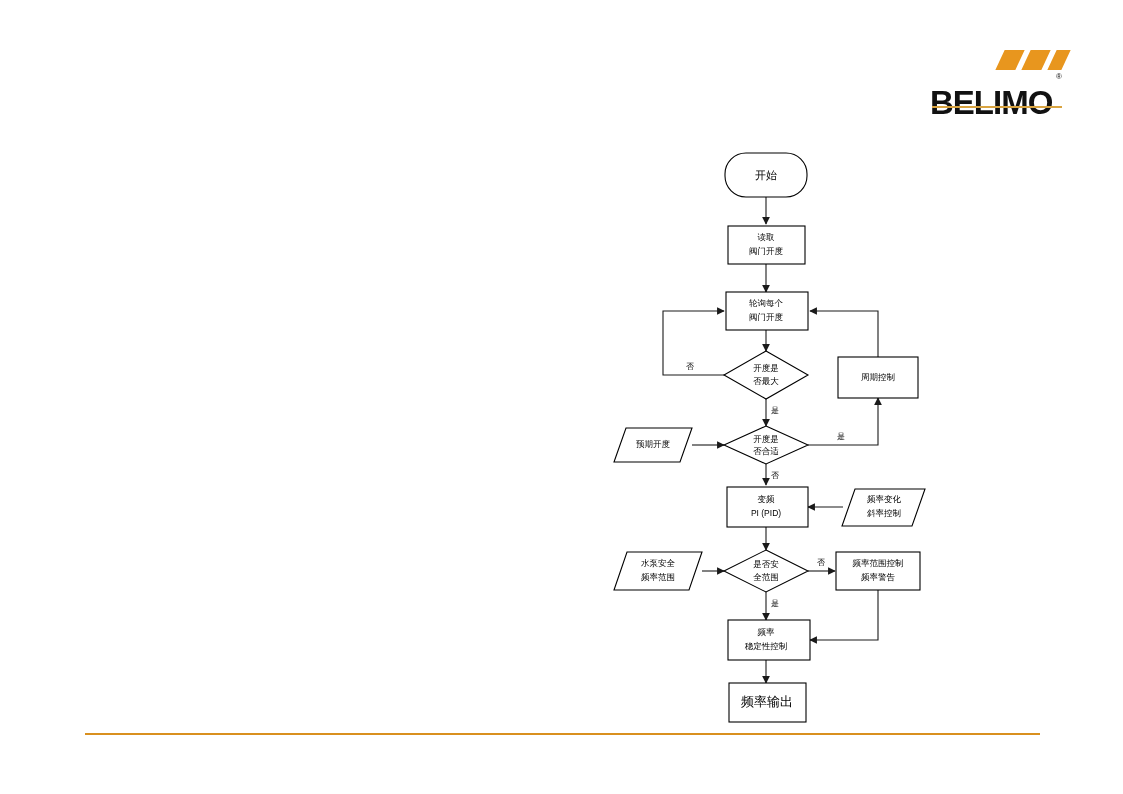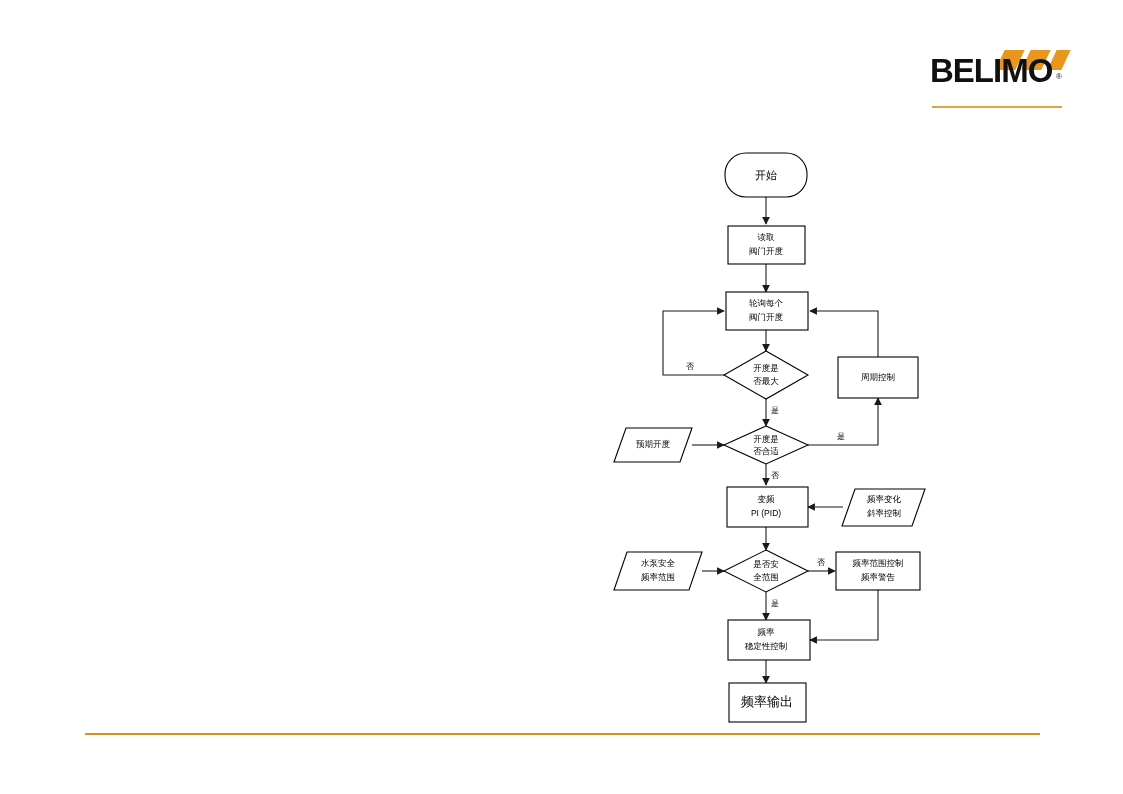--- a/index.html
+++ b/index.html
@@ -23,21 +23,21 @@
   .logo {
     position: absolute;
     left: 930px;
     top: 50px;
     width: 150px;
     height: 60px;
   }
   .logo-wordmark {
     position: absolute;
     left: 0;
-    top: 4px;
+    top: 36px;
     font-family: "Liberation Sans", "DejaVu Sans", sans-serif;
     font-weight: bold;
     font-size: 33px;
     letter-spacing: -1px;
     color: #111111;
     line-height: 1;
   }
   .logo-reg {
     position: absolute;
     left: 126px;

